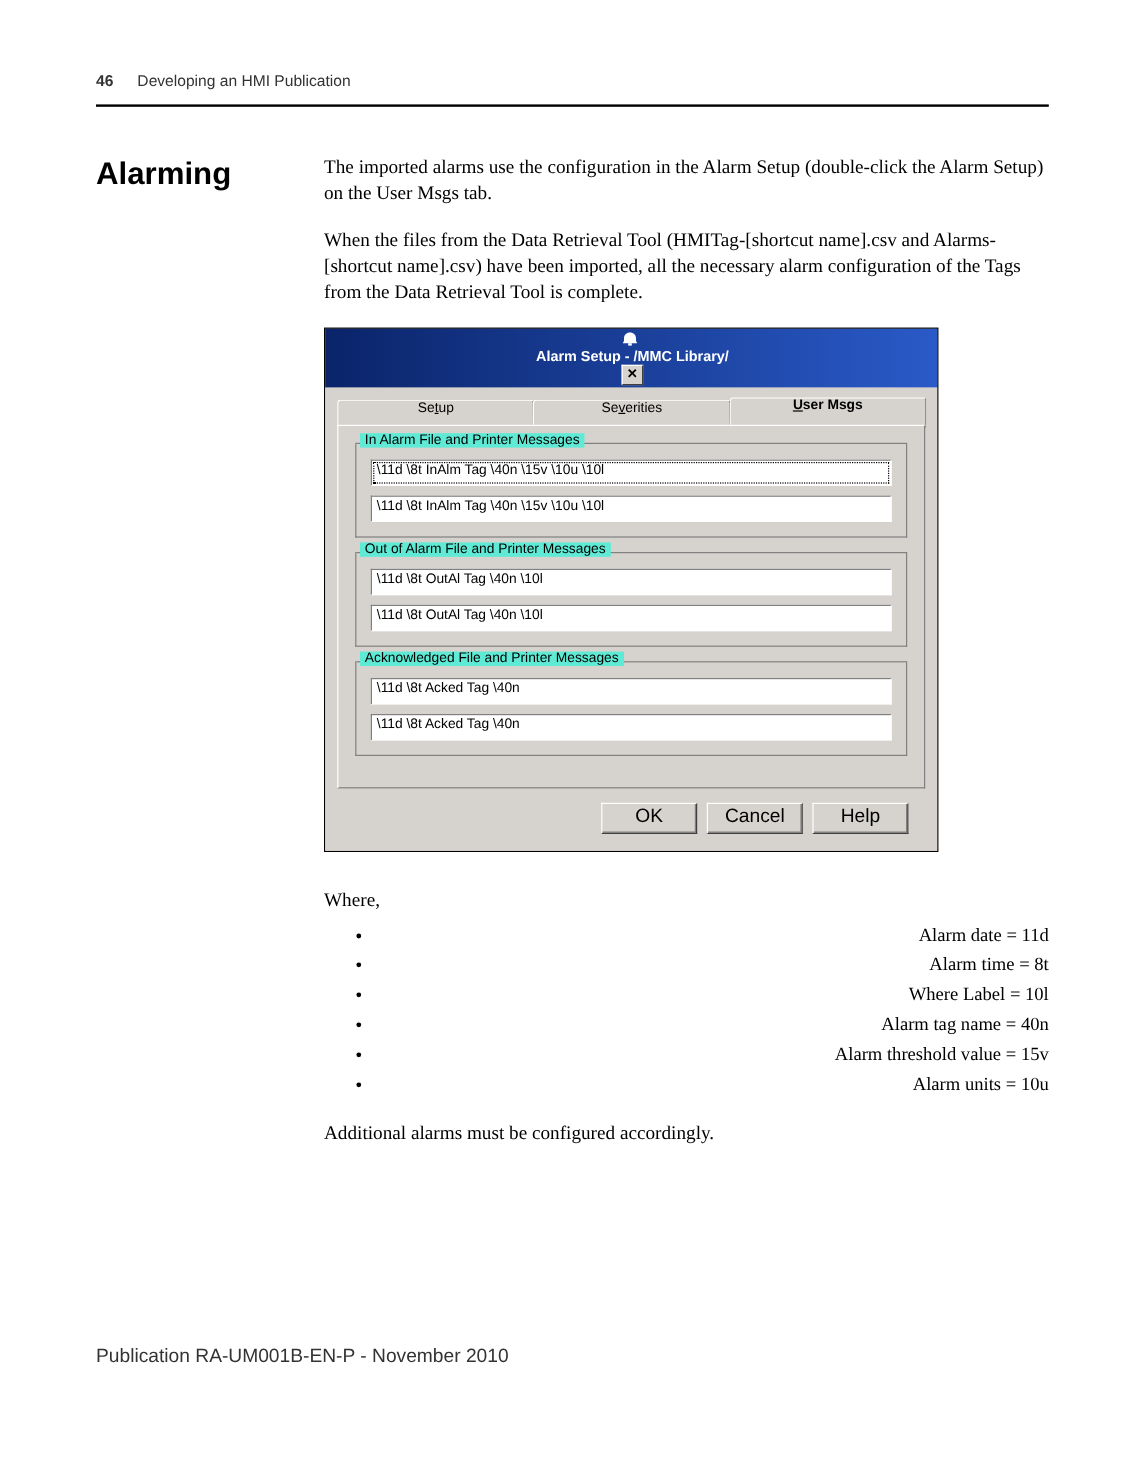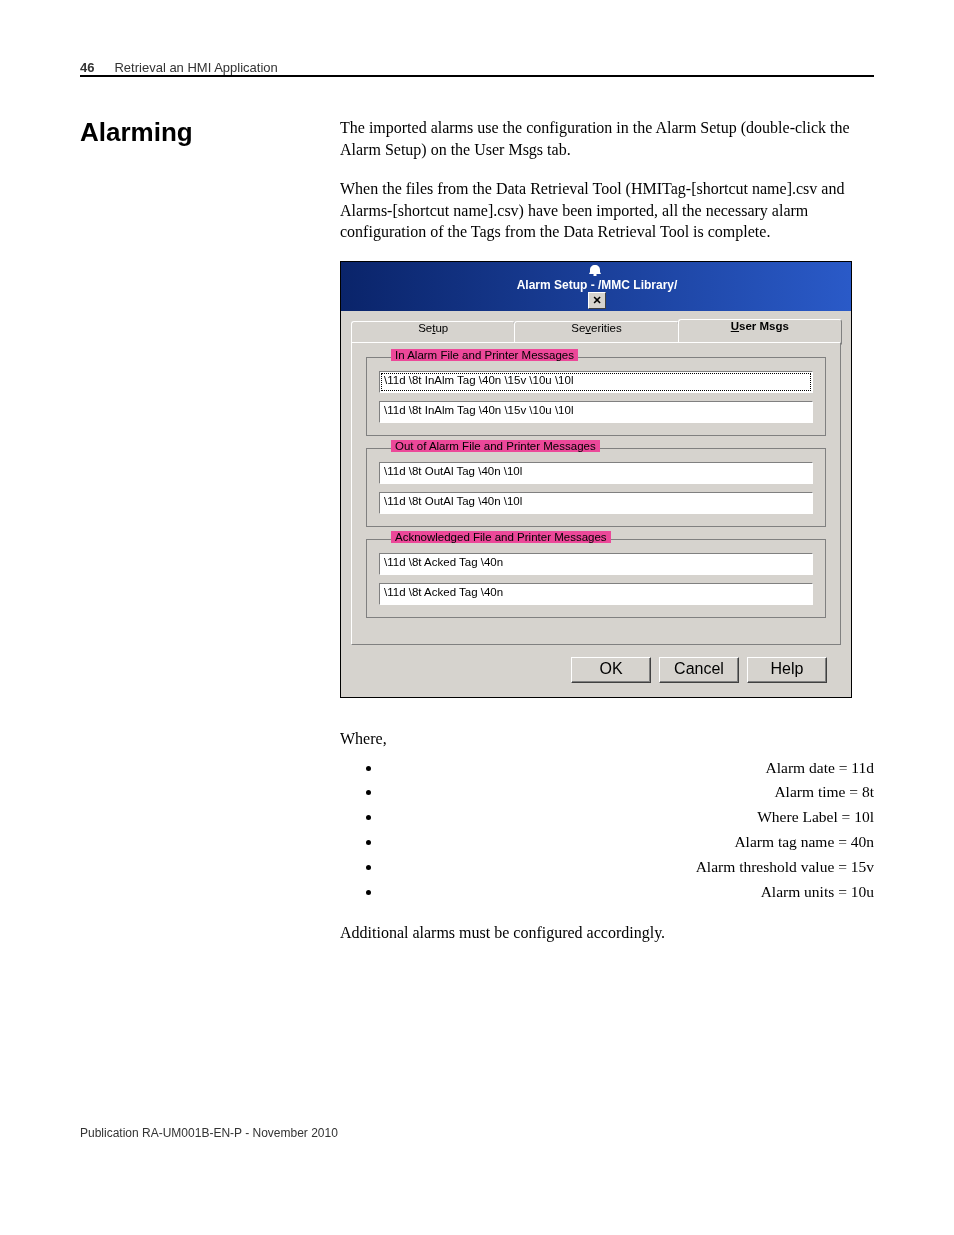--- a/index.html
+++ b/index.html
@@ -16,30 +16,29 @@
     min-height: 1180px;
     box-sizing: border-box;
   }
   .header-line {
     display: flex;
     align-items: baseline;
     font-family: Arial, Helvetica, sans-serif;
     font-size: 13px;
     color: #333;
     border-bottom: 2.5px solid #000;
-    padding-bottom: 0;
+    padding-bottom: 12px;
     margin-bottom: 40px;
   }
   .page-number {
     font-weight: bold;
     margin-right: 20px;
   }
   .two-col {
     display: flex;
-    gap: 70px;
   }
   .left-col {
     width: 190px;
     flex: 0 0 190px;
   }
   .right-col {
     flex: 1;
   }
   .section-heading {
     font-family: Arial, Helvetica, sans-serif;
@@ -165,22 +164,22 @@
     content: '';
     position: absolute;
     top: 0;
     left: 0;
     right: 0;
     border-top: 1px solid #808080;
   }
   .groupbox-legend {
     position: absolute;
     top: -8px;
-    left: 24px;
-    background: #ec4899;
+    left: 3px;
+    background: #5eead4;
     padding: 0 4px;
     font-size: 11.5px;
     z-index: 1;
   }
   .textfield {
     display: block;
     width: 100%;
     box-sizing: border-box;
     height: 22px;
     background: #fff;
@@ -228,32 +227,32 @@
   .where-list li {
     font-size: 15.5px;
     line-height: 1.6;
     text-align: right;
   }
   .footer {
     position: absolute;
     bottom: 40px;
     left: 80px;
     font-family: Arial, Helvetica, sans-serif;
-    font-size: 12px;
+    font-size: 16px;
     color: #333;
   }
 </style>
 </head>
 <body>
 
 <div class="page">
 
   <div class="header-line">
     <span class="page-number">46</span>
-    <span>Retrieval an HMI Application</span>
+    <span>Developing an HMI Publication</span>
   </div>
 
   <div class="two-col">
     <div class="left-col">
       <h2 class="section-heading">Alarming</h2>
     </div>
     <div class="right-col">
       <p class="body-text">The imported alarms use the configuration in the Alarm Setup (double-click the Alarm Setup) on the User Msgs tab.</p>
       <p class="body-text">When the files from the Data Retrieval Tool (HMITag-[shortcut name].csv and Alarms-[shortcut name].csv) have been imported, all the necessary alarm configuration of the Tags from the Data Retrieval Tool is complete.</p>
 

